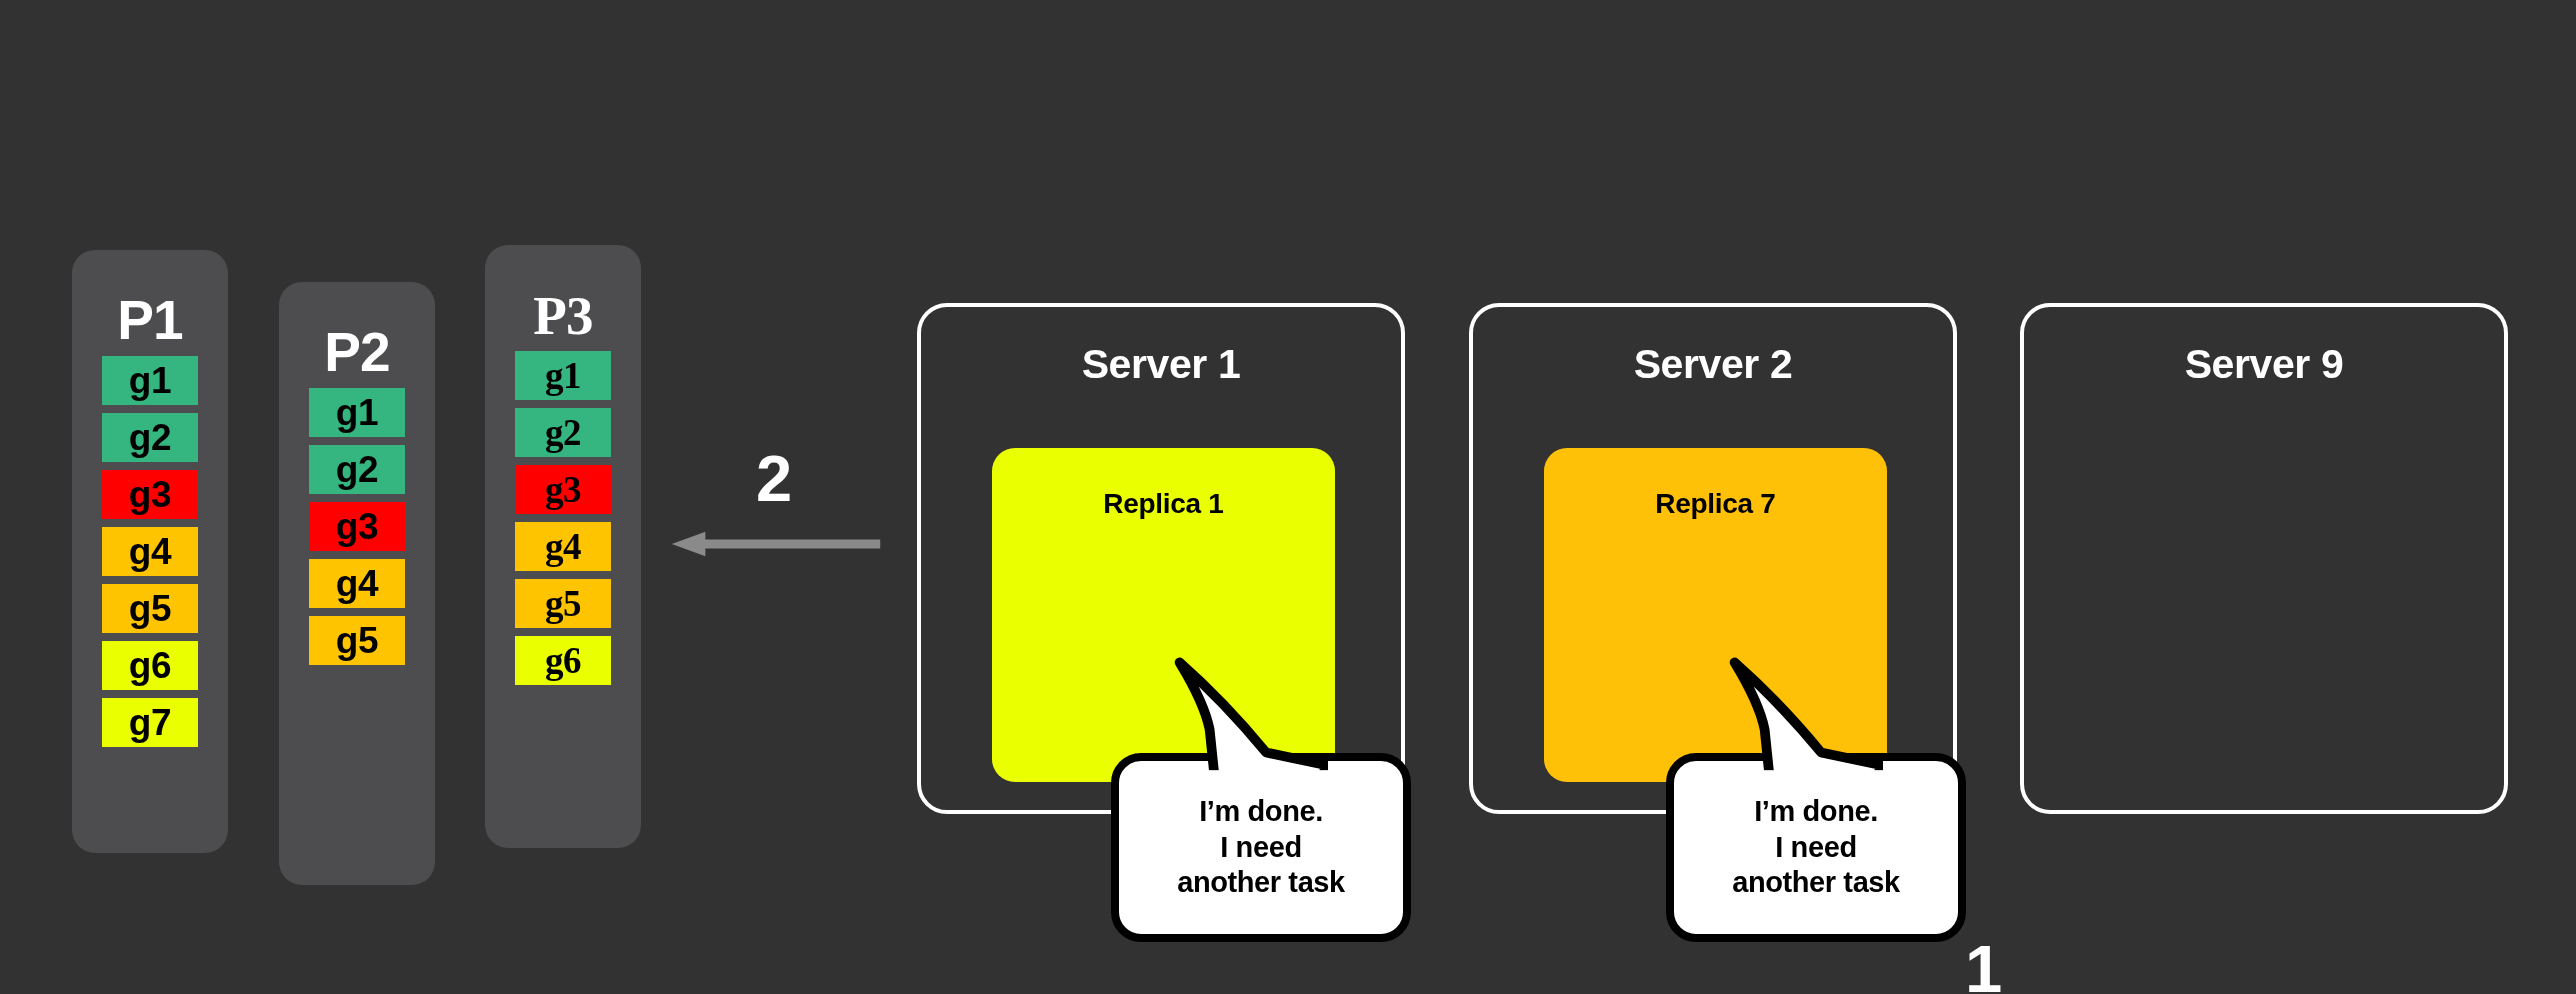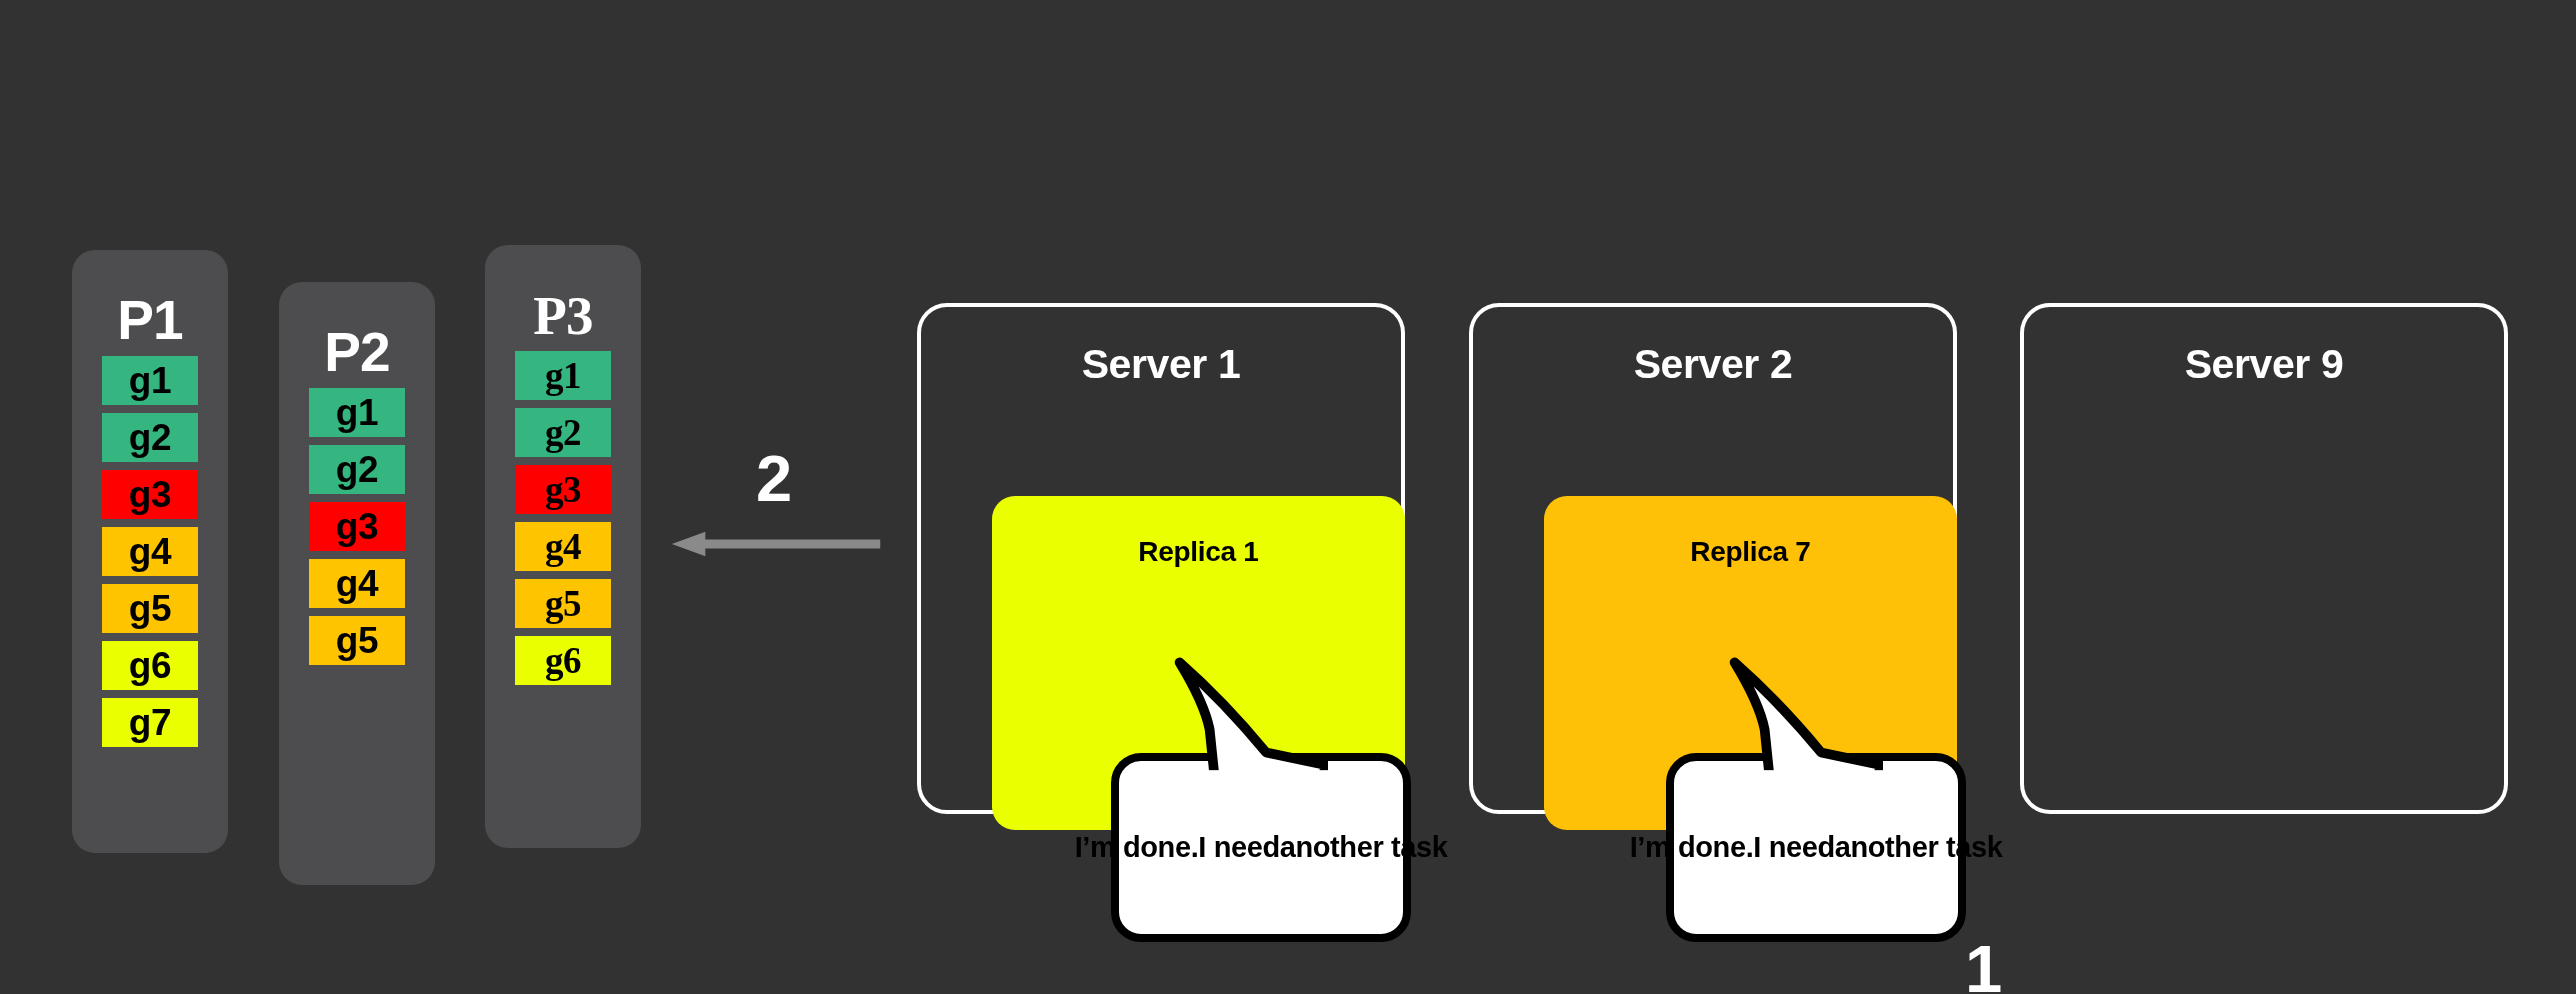--- a/index.html
+++ b/index.html
@@ -90,25 +90,24 @@
     text-align: center;
     margin-top: 37px;
     line-height: 1;
     letter-spacing: -0.4px;
     user-select: none;
   }
   .replica {
     position: absolute;
     left: 71px;
     top: 141px;
-    width: 413px;
+    width: 343px;
     height: 334px;
     border-radius: 23px;
     box-sizing: border-box;
-    margin-top: 48px;
   }
   .replica-label {
     text-align: center;
     padding-top: 42px;
     font-size: 28px;
     font-weight: 700;
     color: #000000;
     letter-spacing: -0.3px;
     line-height: 1;
     user-select: none;
@@ -118,21 +117,21 @@
   .bubble {
     position: absolute;
     width: 300px;
     height: 189px;
     background: #ffffff;
     border: 8px solid #000000;
     border-radius: 30px;
     box-sizing: border-box;
     z-index: 20;
     display: flex;
-    flex-direction: row;
+    flex-direction: column;
     align-items: center;
     justify-content: center;
   }
   .bubble-line {
     font-size: 29px;
     font-weight: 700;
     color: #000000;
     line-height: 1.24;
     text-align: center;
     letter-spacing: -0.4px;

